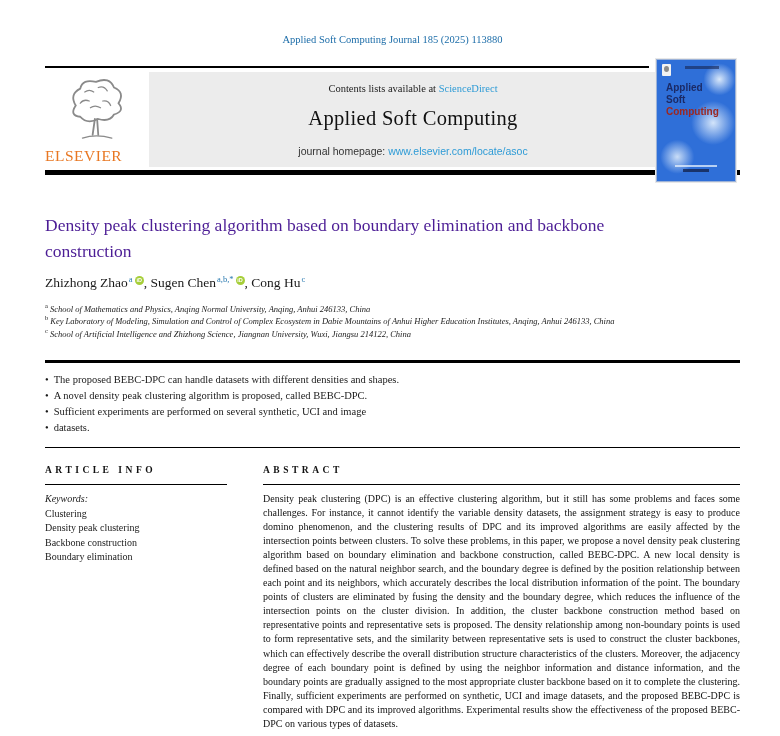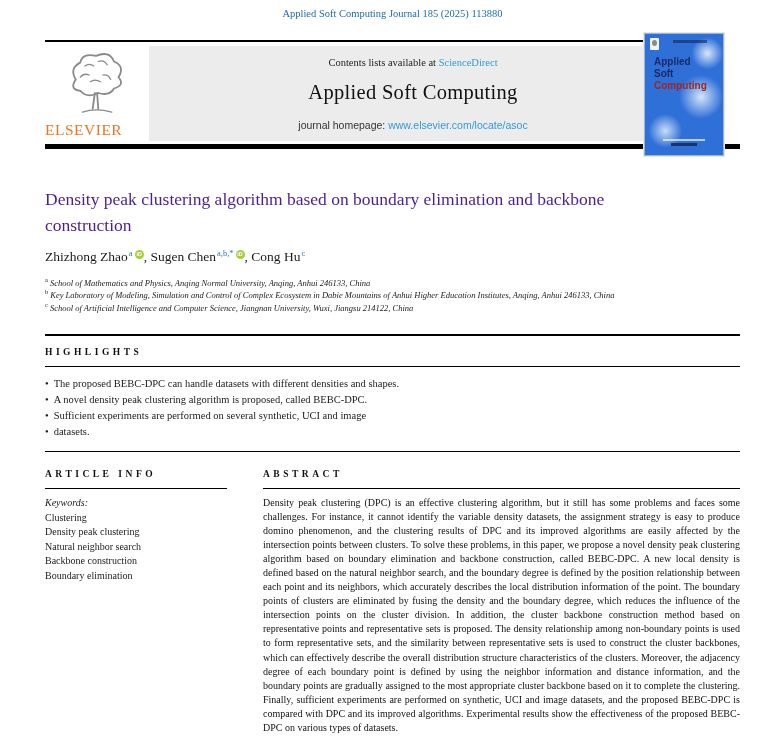--- a/index.html
+++ b/index.html
@@ -1,39 +1,39 @@
 <!DOCTYPE html>
 <html><head>
 <meta charset="utf-8">
 <style>
   html,body{margin:0;padding:0;background:#fff;}
   body{width:780px;height:736px;font-family:"Liberation Serif","DejaVu Serif",serif;color:#1a1a1a;position:relative;overflow:hidden;}
   .page{padding:0 40px 0 45px;}
 
   
-  .journal-ref{text-align:center;padding-top:8px;font-size:10.5px;}
+  .journal-ref{text-align:center;padding-top:34px;font-size:10.5px;}
   .journal-ref a{color:#1b6ca8;text-decoration:none;}
 
   
   .masthead{position:relative;margin-top:21px;}
   .rule-thin-top{height:2px;background:#000;width:604px;}
   .mast-row{display:flex;align-items:stretch;margin-top:4px;}
   .logo-block{width:102px;flex:0 0 102px;text-align:left;padding-top:2px;}
   .logo-block svg{display:block;margin:0 auto;}
   .elsevier-word{font-size:15.5px;color:#e87722;letter-spacing:.5px;margin-top:1px;font-family:"Liberation Serif",serif;}
   .banner{flex:1;background:#ececec;margin-left:2px;margin-right:63px;text-align:center;padding:11px 8px 10px 8px;}
   .banner .contents-line{font-size:10.5px;color:#222;}
   .banner .contents-line a{color:#2e9bd6;text-decoration:none;}
   .banner .journal-name{font-size:20.5px;color:#111;margin:13px 0 15px 0;letter-spacing:.3px;}
   .banner .homepage-line{font-family:"Liberation Sans","DejaVu Sans",sans-serif;font-size:10.5px;color:#333;}
   .banner .homepage-line a{color:#2e9bd6;text-decoration:none;}
   .rule-thick{height:5px;background:#000;margin-top:3px;}
 
   
-  .cover{position:absolute;top:-7px;right:16px;width:78px;height:121px;background-color:#2f6fd8;
+  .cover{position:absolute;top:-7px;right:4px;width:78px;height:121px;background-color:#2f6fd8;
     background-image:
       radial-gradient(circle at 80% 16%, rgba(225,238,252,.95) 0px, rgba(225,238,252,0) 16px),
       radial-gradient(circle at 72% 52%, rgba(220,235,252,.95) 0px, rgba(220,235,252,0) 22px),
       radial-gradient(circle at 26% 80%, rgba(218,233,250,.9) 0px, rgba(218,233,250,0) 17px);
     border:1px solid #9db3d8;box-shadow:0 0 0 1px #e8e8e8;}
   .cover-title{font-family:"Liberation Sans","DejaVu Sans",sans-serif;font-weight:bold;line-height:1.18;padding:22px 0 0 9px;font-size:10px;}
   .cover-w1,.cover-w2{color:#1b2a66;display:block;}
   .cover-w3{color:#9c2720;display:block;}
   .cover-minilogo{position:absolute;top:4px;left:5px;width:9px;height:12px;background:#f2f2f2;border-radius:1px;}
   .cover-minilogo:after{content:"";position:absolute;left:2px;top:2px;width:5px;height:6px;border-radius:50%;background:#8a8a8a;}
@@ -130,45 +130,43 @@
 
   <div class="authors">
     <span><span>Zhizhong Zhao</span><span class="sup">a</span><span class="orcid"></span><span>, </span></span>
     <span><span>Sugen Chen</span><span class="sup">a,b,*</span><span class="orcid"></span><span>, </span></span>
     <span><span>Cong Hu</span><span class="sup">c</span></span>
   </div>
 
   <div class="affiliations">
     <div><span class="aff-sup">a</span><span>School of Mathematics and Physics, Anqing Normal University, Anqing, Anhui 246133, China</span></div>
     <div><span class="aff-sup">b</span><span>Key Laboratory of Modeling, Simulation and Control of Complex Ecosystem in Dabie Mountains of Anhui Higher Education Institutes, Anqing, Anhui 246133, China</span></div>
-    <div><span class="aff-sup">c</span><span>School of Artificial Intelligence and Computer Science, Jiangnan University, Wuxi, Jiangsu 214122, China</span></div>
+    <div><span class="aff-sup">c</span><span>School of Artificial Intelligence and Zhizhong Science, Jiangnan University, Wuxi, Jiangsu 214122, China</span></div>
   </div>
 
   <div class="rule hl-rule1"></div>
-  <div class="section-header highlights-header">HIGHLIGHTS</div>
   <div class="rule-light"></div>
 
   <ul class="highlights-list">
     <li>The proposed BEBC-DPC can handle datasets with different densities and shapes.</li>
     <li>A novel density peak clustering algorithm is proposed, called BEBC-DPC.</li>
     <li>Sufficient experiments are performed on several synthetic, UCI and image</li>
     <li>datasets.</li>
   </ul>
 
   <div class="rule"></div>
 
   <div class="info-abstract">
     <div class="col-left">
       <div class="section-header">ARTICLE INFO</div>
       <div class="rule-light header-rule"></div>
       <div class="keywords">
         <div class="keywords-label">Keywords:</div>
         <div>Clustering</div>
         <div>Density peak clustering</div>
-        <div>Natural neighbor search</div>
         <div>Backbone construction</div>
         <div>Boundary elimination</div>
       </div>
     </div>
 
     <div class="col-right">
       <div class="section-header">ABSTRACT</div>
       <div class="rule-light header-rule"></div>
       <div class="abstract-text">Density peak clustering (DPC) is an effective clustering algorithm, but it still has some problems and faces some challenges. For instance, it cannot identify the variable density datasets, the assignment strategy is easy to produce domino phenomenon, and the clustering results of DPC and its improved algorithms are easily affected by the intersection points between clusters. To solve these problems, in this paper, we propose a novel density peak clustering algorithm based on boundary elimination and backbone construction, called BEBC-DPC. A new local density is defined based on the natural neighbor search, and the boundary degree is defined by the position relationship between each point and its neighbors, which accurately describes the local distribution information of the point. The boundary points of clusters are eliminated by fusing the density and the boundary degree, which reduces the influence of the intersection points on the cluster division. In addition, the cluster backbone construction method based on representative points and representative sets is proposed. The density relationship among non-boundary points is used to form representative sets, and the similarity between representative sets is used to construct the cluster backbones, which can effectively describe the overall distribution structure characteristics of the clusters. Moreover, the adjacency degree of each boundary point is defined by using the neighbor information and distance information, and the boundary points are gradually assigned to the most appropriate cluster backbone based on it to complete the clustering. Finally, sufficient experiments are performed on synthetic, UCI and image datasets, and the proposed BEBC-DPC is compared with DPC and its improved algorithms. Experimental results show the effectiveness of the proposed BEBC-DPC on various types of datasets.</div>
     </div>

